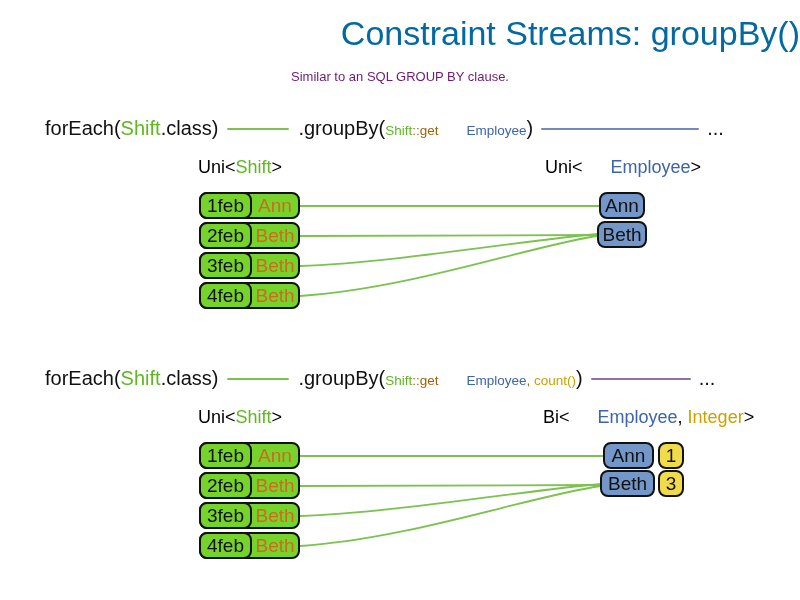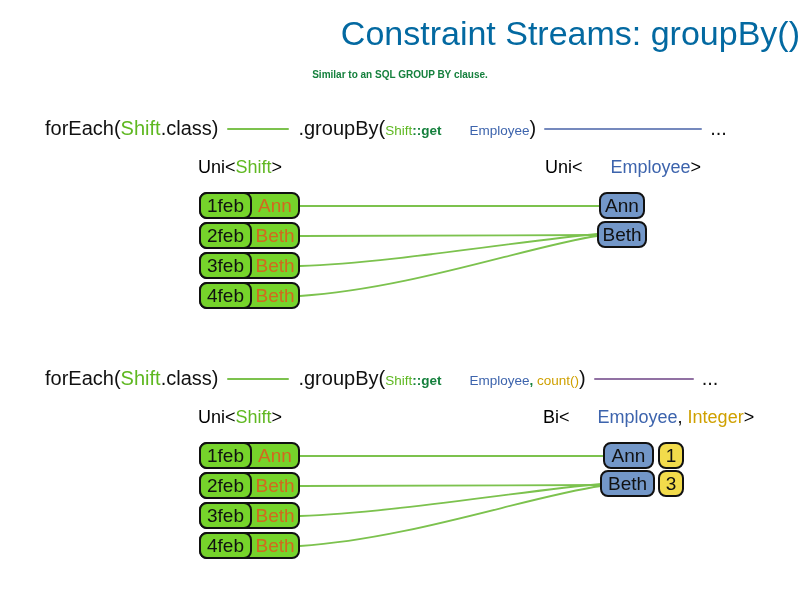--- a/index.html
+++ b/index.html
@@ -15,29 +15,29 @@
     --line-purple:#9171A3;
     --ink:#111;
   }
   html,body{margin:0;padding:0;}
   body{font-family:"Liberation Sans", sans-serif; background:#fff;}
   #slide{position:relative;width:800px;height:600px;background:#fff;overflow:hidden;}
 
   .title{position:absolute;top:14px;left:0;right:0;text-align:right;
          font-size:34px;color:#0369a1;}
   .subtitle{position:absolute;top:69px;left:0;right:0;text-align:center;
-         font-size:10px;color:#15803d;font-weight:bold;}
+         font-size:13px;color:#701a75;}
 
   .code-line{position:absolute;left:45px;display:flex;align-items:baseline;
          font-size:20px;color:var(--ink);white-space:pre;}
   .code-line .sm{font-size:13.5px;}
   .c-green{color:var(--green-text);}
   .c-blue{color:var(--blue-text);padding-left:28px;}
   .c-gold{color:var(--gold-text);}
-  .c-dark{color:#15803d;font-weight:bold;}
+  .c-dark{color:#a16207;}
   .wire{height:2px;align-self:center;border-radius:1px;}
   .wire.green{width:62px;background:var(--line-green);margin:0 9px;}
   .wire.blue{width:158px;background:var(--line-blue);margin:0 8px;}
   .wire.purple{width:100px;background:var(--line-purple);margin:0 8px;}
 
   .stream-label{position:absolute;font-size:18px;color:#000;white-space:pre;text-align:center;}
 
   .shift-table{position:absolute;left:199px;}
   .shift-row{position:relative;width:97px;height:23px;background:var(--box-green);
          border:2px solid var(--ink);border-radius:8px;margin-bottom:3px;}

